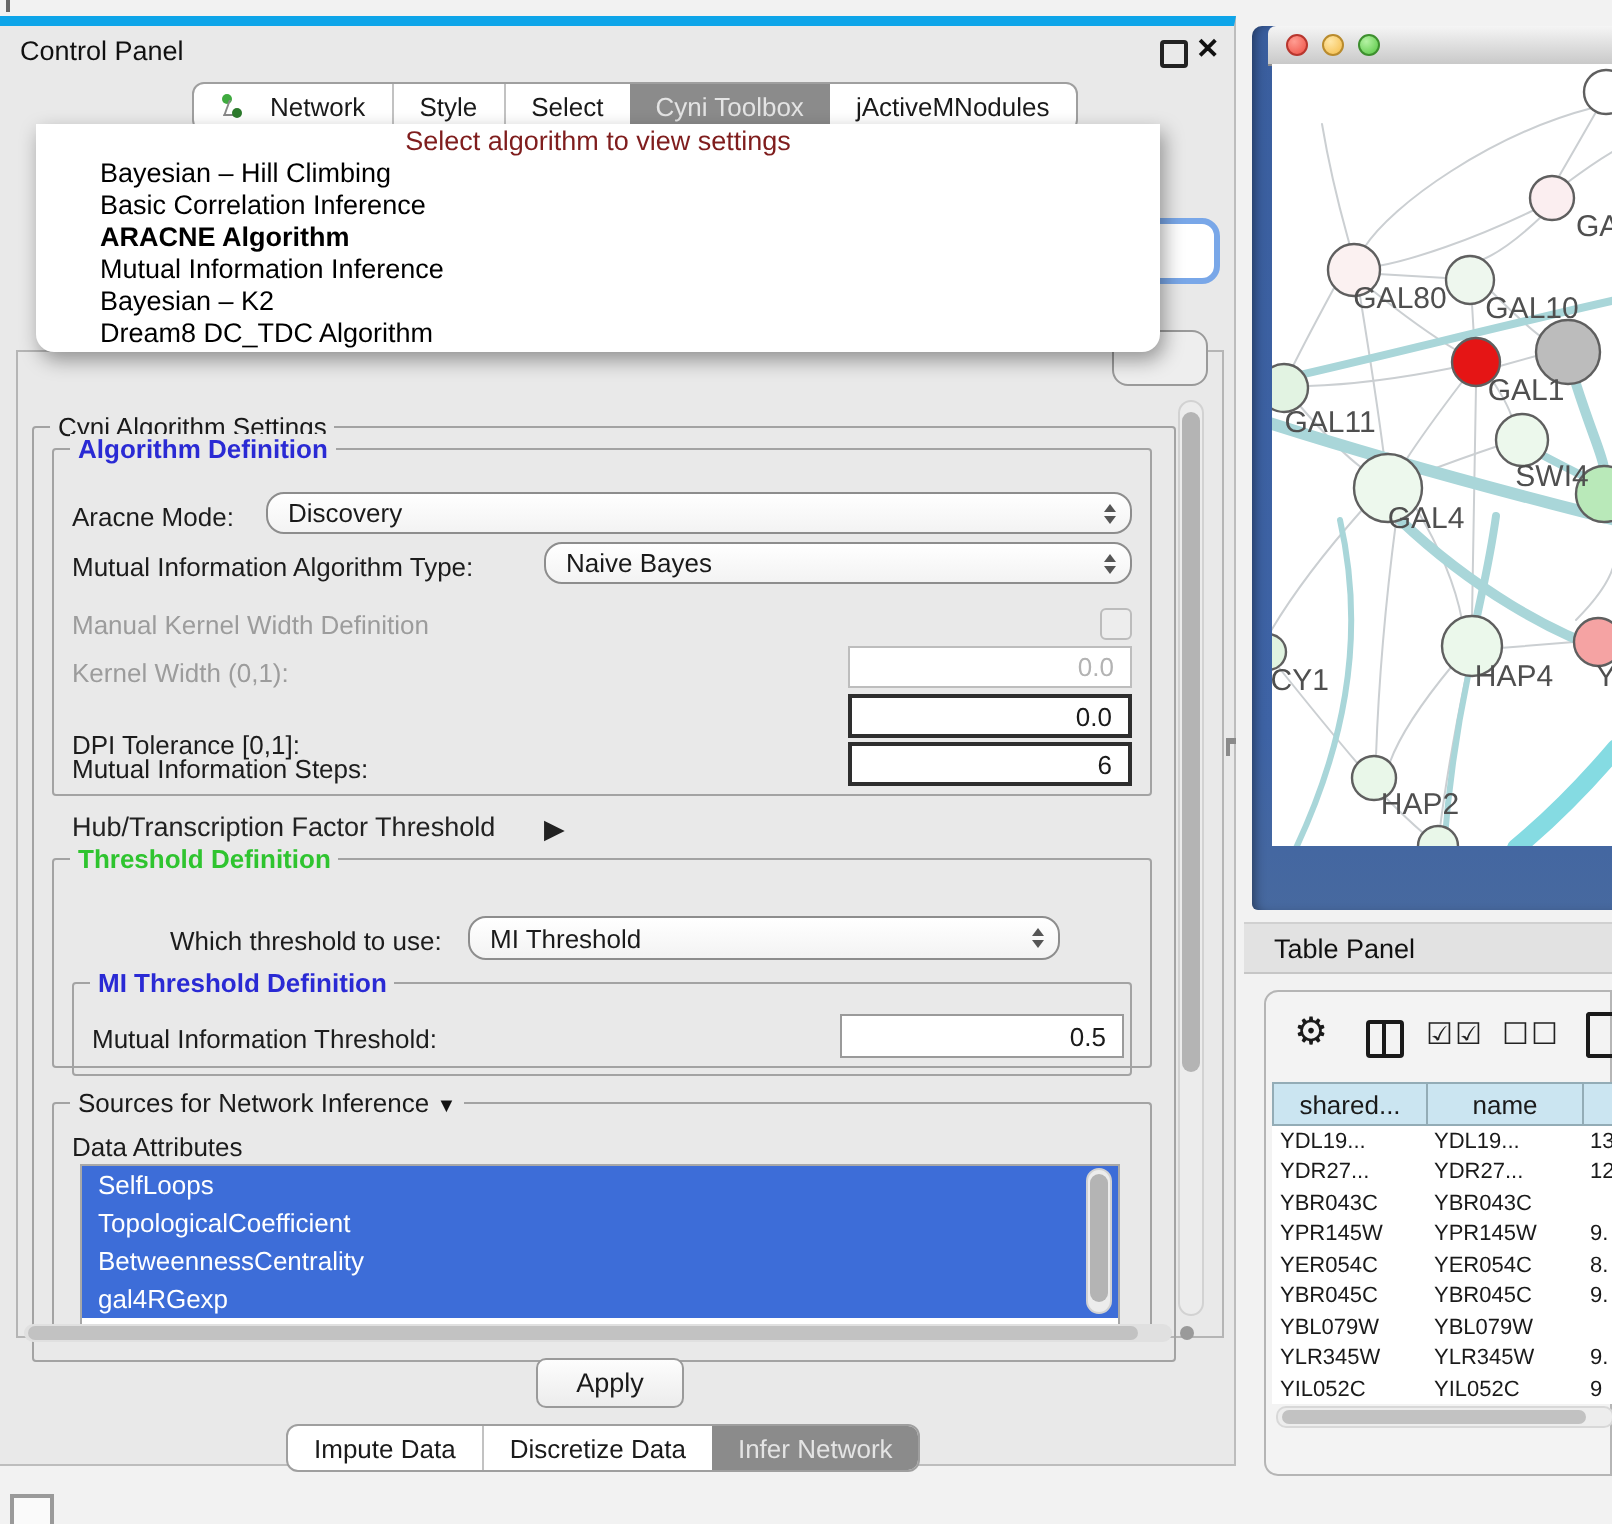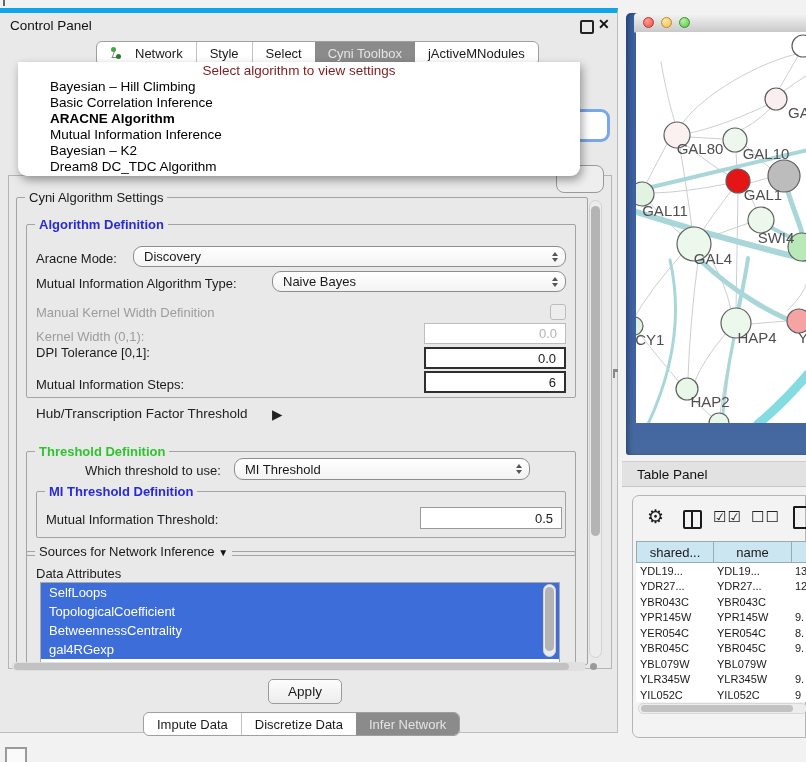--- a/index.html
+++ b/index.html
@@ -149,21 +149,21 @@
           <div class="popup-item">Basic Correlation Inference</div>
           <div class="popup-item bold">ARACNE Algorithm</div>
           <div class="popup-item">Mutual Information Inference</div>
           <div class="popup-item">Bayesian – K2</div>
           <div class="popup-item">Dream8 DC_TDC Algorithm</div>
         </div>
     </div>
 
     <div id="settings-outer" style="top:162px;"></div>
 
-    <div class="fieldset" style="left:16px;top:184px;width:570px;height:466px;">
+    <div class="fieldset" style="left:16px;top:200px;width:570px;height:466px;">
       <span class="legend">Cyni Algorithm Settings</span>
     </div>
 
     <div class="fieldset" style="left:26px;top:211px;width:548px;height:172px;">
       <span class="legend blue">Algorithm Definition</span>
     </div>
     <div class="lbl" style="left:36px;top:238px;">Aracne Mode:</div>
     <div class="combo" style="left:133px;top:233px;width:433px;height:21px;">
       <span>Discovery</span>
       <span class="spin">
@@ -176,29 +176,29 @@
       <span>Naive Bayes</span>
       <span class="spin">
           <i class="tri-up"></i>
           <i class="tri-down"></i>
         </span>
     </div>
     <div class="lbl disabled" style="left:36px;top:292px;">Manual Kernel Width Definition</div>
     <div class="checkbox" style="left:550px;top:291px;"></div>
     <div class="lbl disabled" style="left:36px;top:316px;">Kernel Width (0,1):</div>
     <div class="tfield disabled" style="left:424px;top:310px;width:142px;height:21px;">0.0</div>
-    <div class="lbl" style="left:36px;top:332px;">DPI Tolerance [0,1]:</div>
+    <div class="lbl" style="left:36px;top:352px;">DPI Tolerance [0,1]:</div>
     <div class="tfield strong" style="left:424px;top:334px;width:142px;height:22px;">0.0</div>
     <div class="lbl" style="left:36px;top:364px;">Mutual Information Steps:</div>
     <div class="tfield strong" style="left:424px;top:358px;width:142px;height:22px;">6</div>
 
     <div class="lbl plain" style="left:36px;top:393px;">Hub/Transcription Factor Threshold</div>
     <div class="lbl plain arrow-right" style="left:272px;top:393px;">▶</div>
 
-    <div class="fieldset" style="left:26px;top:438px;width:548px;height:103px;">
+    <div class="fieldset" style="left:26px;top:416px;width:548px;height:103px;">
       <span class="legend green">Threshold Definition</span>
     </div>
     <div class="lbl" style="left:85px;top:450px;">Which threshold to use:</div>
     <div class="combo" style="left:234px;top:445px;width:296px;height:22px;">
       <span>MI Threshold</span>
       <span class="spin">
           <i class="tri-up"></i>
           <i class="tri-down"></i>
         </span>
     </div>

